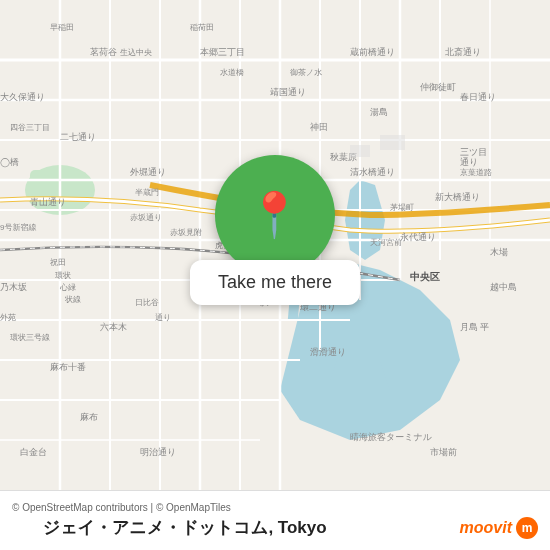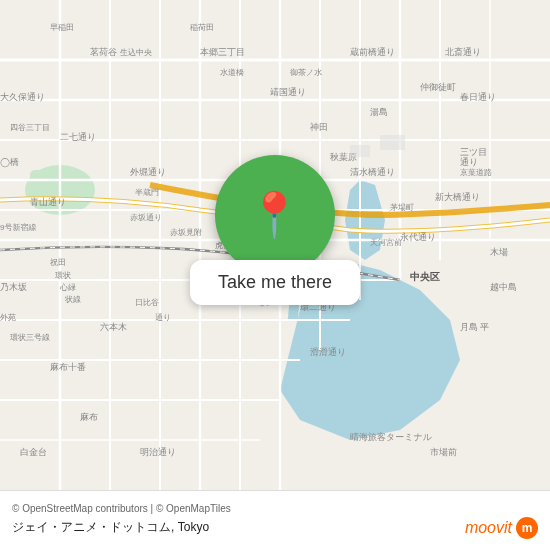--- a/index.html
+++ b/index.html
@@ -45,34 +45,35 @@
       margin-bottom: 3px;
     }
 
     #location-row {
       display: flex;
       align-items: center;
       justify-content: space-between;
     }
 
     #location-name {
-      font-size: 12px;
+      font-size: 17px;
       color: #222;
-      font-weight: 400;
+      font-weight: 700;
+      margin-left: 31px;
     }
 
     #moovit-logo {
       display: flex;
       align-items: center;
       gap: 4px;
     }
 
     #moovit-text {
       font-size: 16px;
-      font-weight: normal;
+      font-weight: bold;
       color: #ff6600;
       font-style: italic;
     }
 
     #moovit-icon {
       width: 22px;
       height: 22px;
       background: #ff6600;
       border-radius: 50%;
       display: flex;

